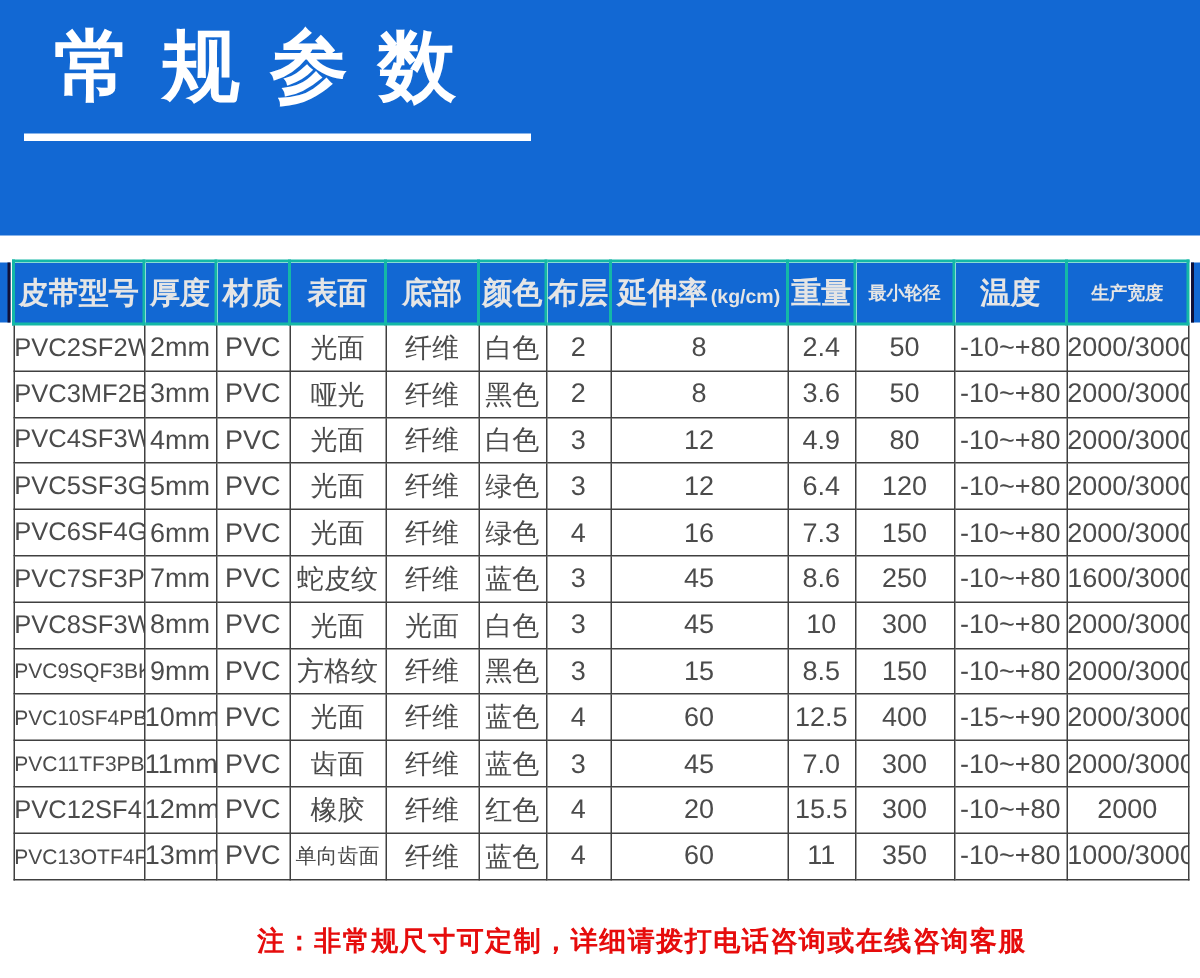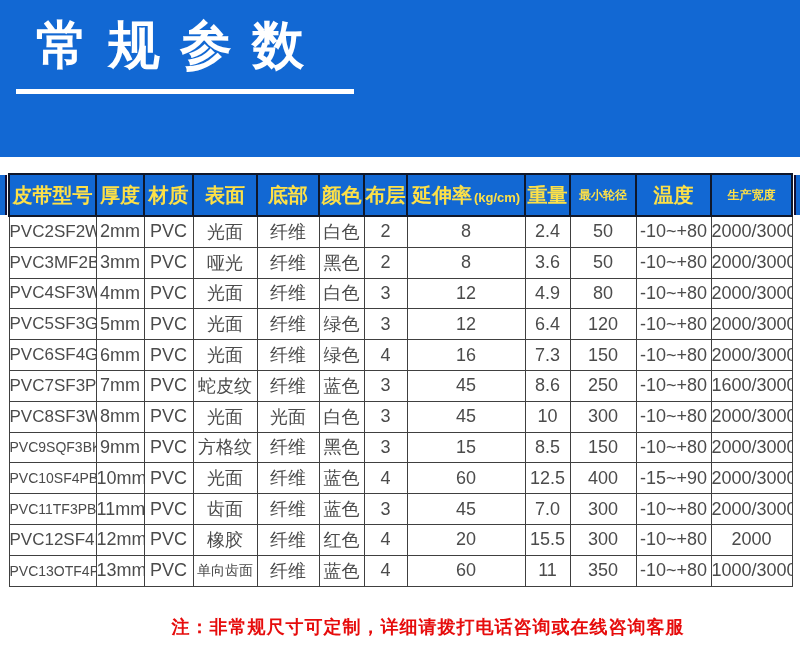--- a/index.html
+++ b/index.html
@@ -69,22 +69,22 @@
   .spec-table {
     position: absolute;
     left: 8px;
     top: 173px;
     width: 783px;
     border-collapse: collapse;
     table-layout: fixed;
   }
   .spec-table th {
     background: #1268d3;
-    color: #fde047;
-    border: 2px solid #0f172a;
+    color: #e5e5e5;
+    border: 2px solid #14b8a6;
     font-size: 20px;
     font-weight: 700;
     height: 40px;
     padding: 0;
     text-align: center;
     white-space: nowrap;
     overflow: hidden;
   }
   .spec-table th.small-head { font-size: 12px; }
   .spec-table th .unit {

